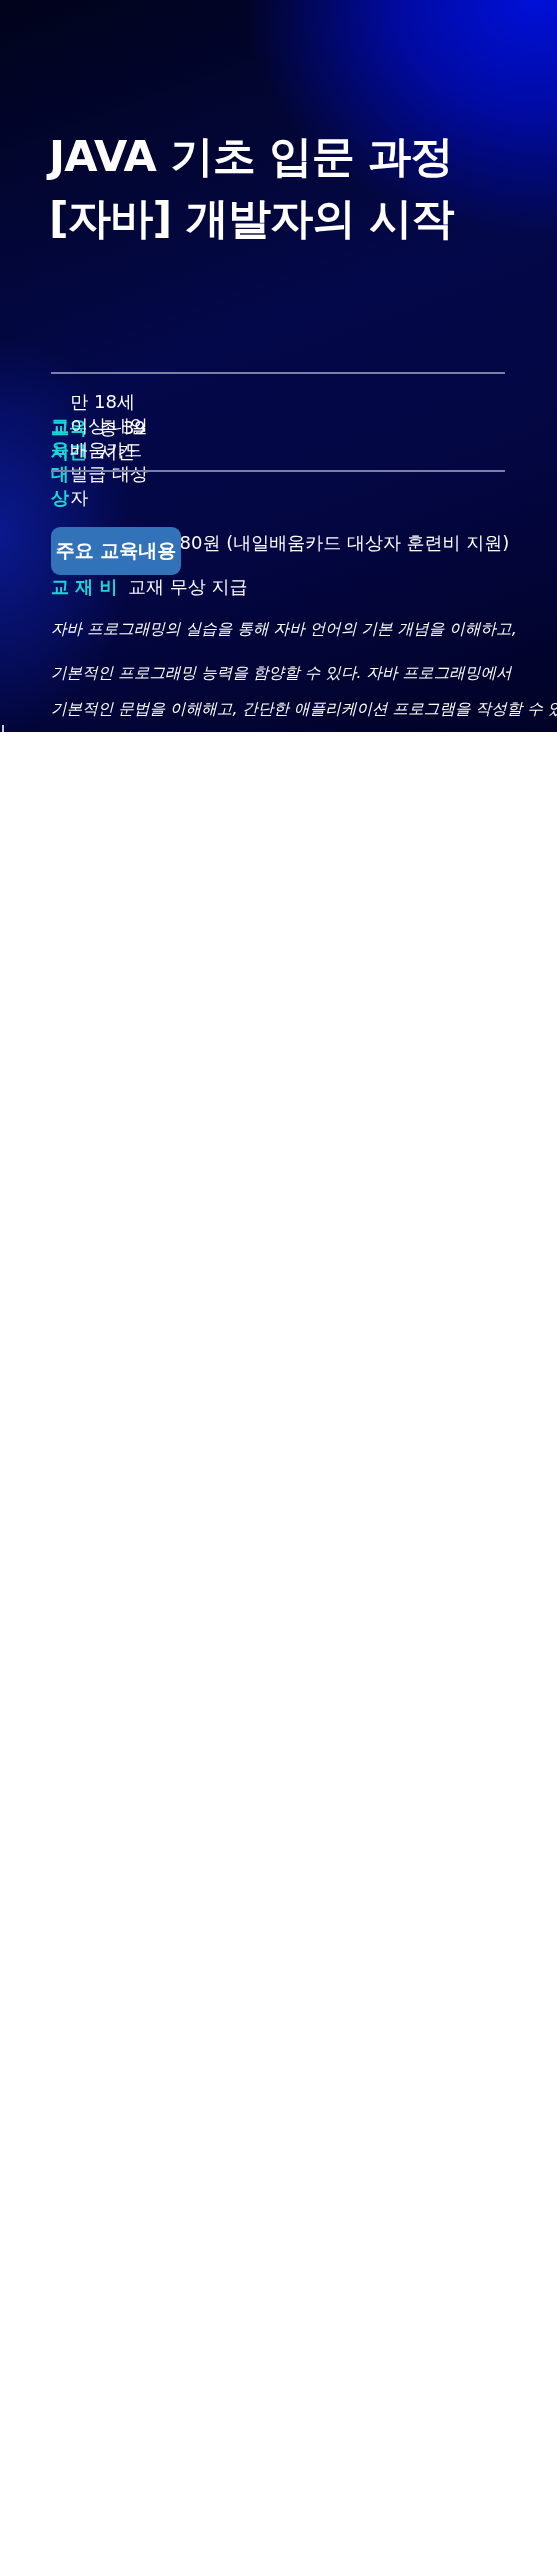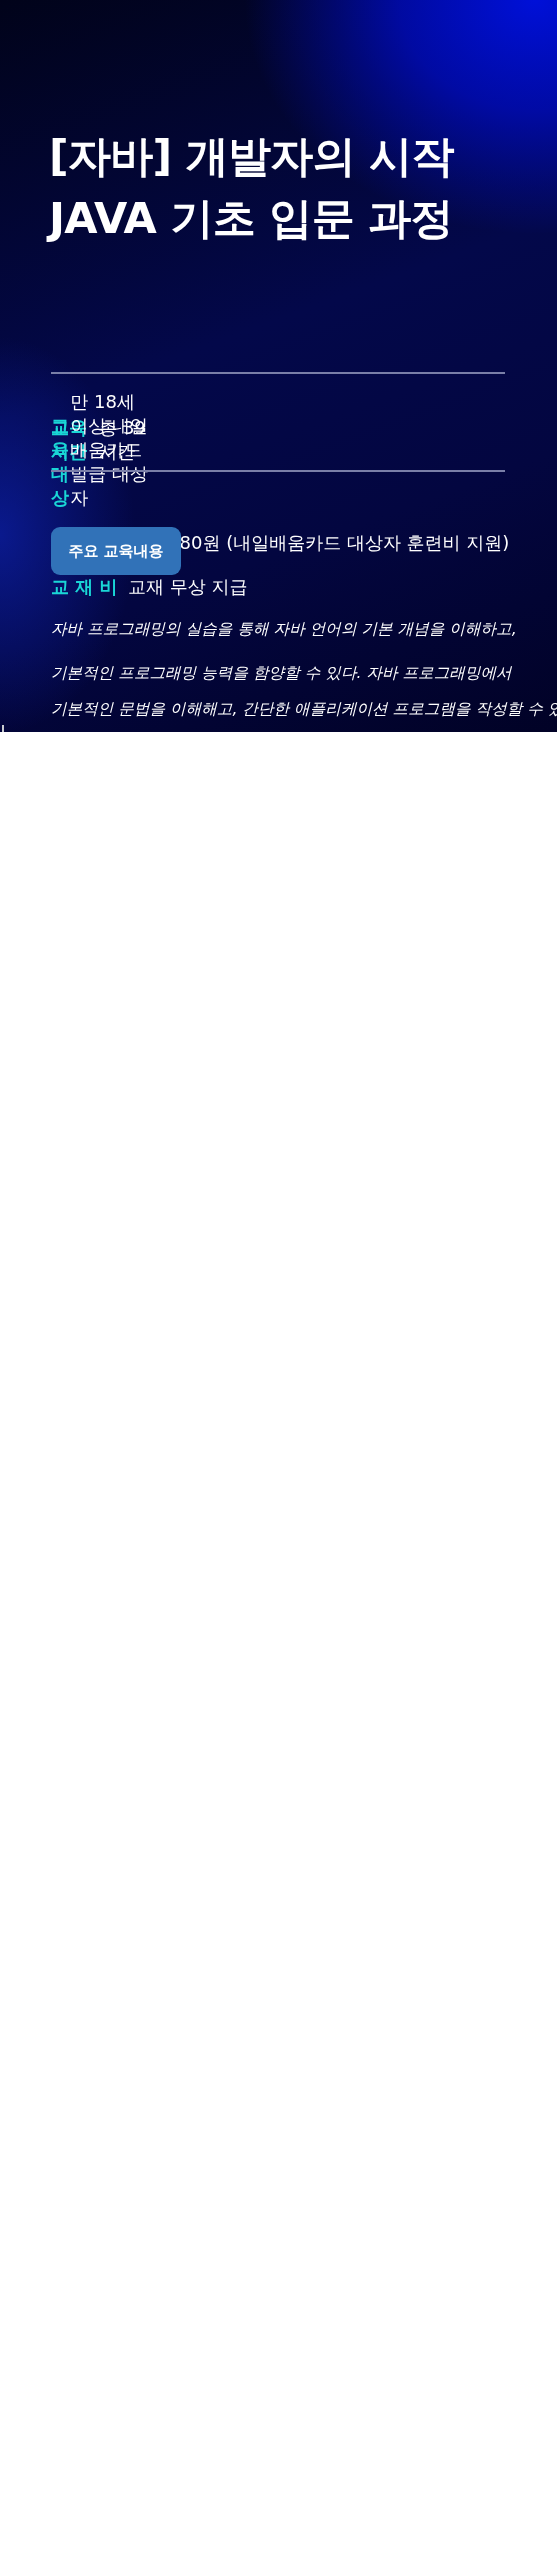--- a/index.html
+++ b/index.html
@@ -22,21 +22,21 @@
     .info { position: absolute; left: 51px; top: 416px; }
     .info-row { display: flex; align-items: flex-end; height: 46px; }
     .info-row .k { width: 77px; font-size: 18px; font-weight: bold; color: #1ad6d6; letter-spacing: 0px; }
     .info-row .v { font-size: 18px; color: #ffffff; }
     .info { top: 418px; }
     .info-row:nth-child(1){ position:absolute; top:0; } 
     .info-row:nth-child(2){ position:absolute; top:46px; }
     .info-row:nth-child(3){ position:absolute; top:91px; width:521px; }
     .info-row:nth-child(4){ position:absolute; top:135px; width:521px; }
     .pill { display: inline-flex; align-items: center; justify-content: center; background: #3172b8; color: #fff; font-weight: bold; border-radius: 9px; }
-    .hero .pill { position: absolute; left: 51px; top: 527px; width: 130px; height: 48px; font-size: 15px; }
+    .hero .pill { position: absolute; left: 51px; top: 527px; width: 130px; height: 48px; font-size: 19px; }
     .hero .desc { position: absolute; left: 51px; top: 617px; width: 506px; color: #fff; font-size: 15.6px; line-height: 0; }
     .hero .desc p { position: absolute; left: 0; white-space: nowrap; line-height: 24px; font-style: italic; }
 
     
     .why { position: absolute; top: 805px; left: 0; width: 558px; height: 406px; background: #e1e8ef; }
     .why h2 { position: absolute; top: 43px; width: 558px; text-align: center; font-size: 27px; font-weight: bold; color: #222; letter-spacing: -0.7px; }
     .why h2 .accent { color: #2f72b8; }
     .why-card { position: absolute; top: 130px; width: 139px; height: 199px;
       background: linear-gradient(20deg, #9ca3d8 0%, #9fb6dc 60%, #a3c6e2 100%); border: 0.7px solid #b3c4e0; }
     .why-card .num { position: absolute; top: 31px; width: 100%; text-align: center; font-size: 39px; font-weight: bold; color: #fff; }
@@ -97,22 +97,22 @@
     .footer .brand { position: absolute; left: 0; top: 12px; width: 100%; text-align: center; font-size: 21px; font-weight: bold; color: #1a7dff; letter-spacing: -0.4px; }
     .footer .brand .g { display: inline-block; margin-right: 7.4px; }
   </style>
 </head>
 <body>
 
 <div class="left-rule"></div>
 
 <section class="hero">
   <div class="title">
+    <div>JAVA 기초 입문 과정</div>
     <div>[자바] 개발자의 시작</div>
-    <div>JAVA 기초 입문 과정</div>
   </div>
   <div class="rule r1"></div>
   <div class="info">
     <div class="info-row">
       <span class="k">교육시간</span>
       <span class="v">총 39시간</span>
     </div>
     <div class="info-row">
       <span class="k">교육대상</span>
       <span class="v">만 18세 이상 내일배움카드 발급 대상자</span>

